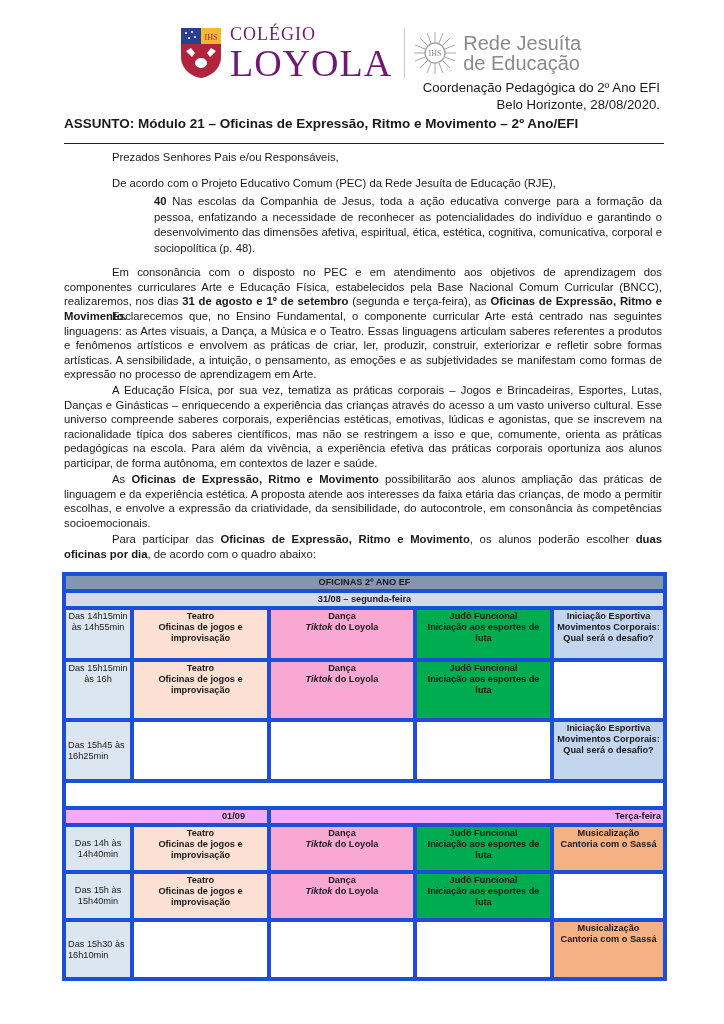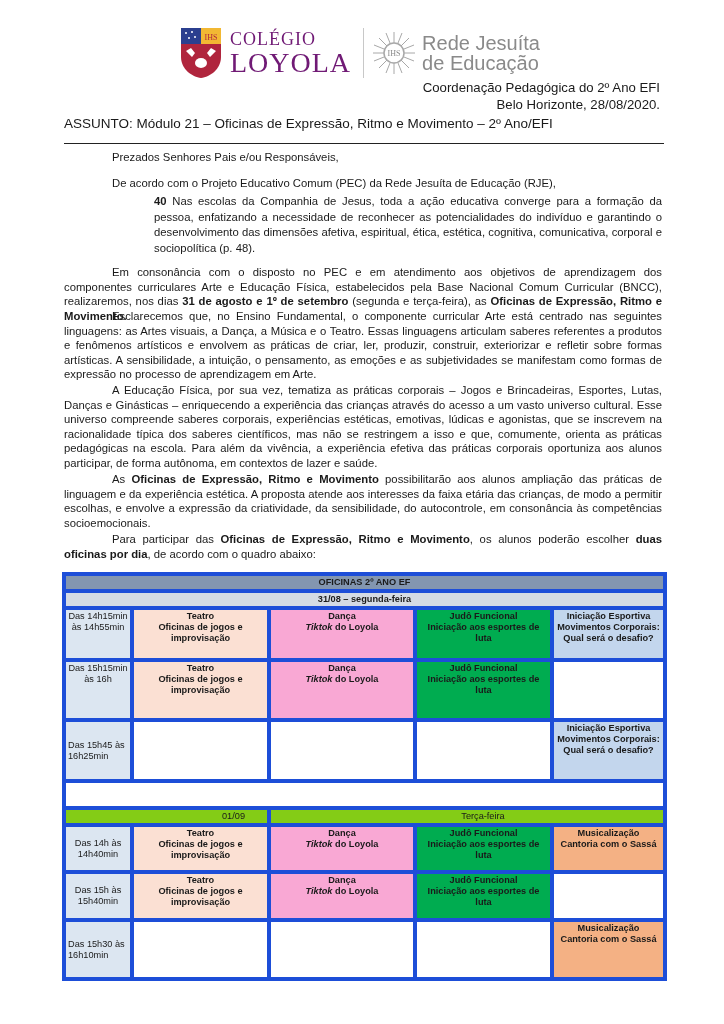--- a/index.html
+++ b/index.html
@@ -5,40 +5,40 @@
   html, body { margin: 0; padding: 0; background: #ffffff; }
   body { width: 724px; height: 1024px; position: relative; overflow: hidden;
          font-family: "Liberation Sans", sans-serif; color: #1a1a1a; }
   .abs { position: absolute; }
 
   
   .logo-wrap { left: 180px; top: 24px; height: 58px; display: flex; align-items: center; }
   .shield { width: 42px; height: 52px; position: relative; }
   .brand { margin-left: 8px; line-height: 1; color: #701a75; font-family: "Liberation Serif", serif; }
   .brand .l1 { font-size: 18px; letter-spacing: 1px; }
-  .brand .l2 { font-size: 28px; letter-spacing: 1px; margin-top: 1px; }
+  .brand .l2 { font-size: 38px; letter-spacing: 1px; margin-top: 1px; }
   .vsep { width: 1px; height: 50px; background: #c8c8c8; margin: 0 8px 0 12px; }
   .sun { width: 44px; height: 44px; }
   .rje { margin-left: 6px; color: #8a8a8a; line-height: 1.0; font-size: 20px; }
 
   .right-line { right: 64px; text-align: right; font-size: 13.2px; }
-  .assunto { left: 64px; top: 116px; font-size: 13.5px; font-weight: normal; }
+  .assunto { left: 64px; top: 116px; font-size: 13.5px; font-weight: bold; }
   .rule { left: 64px; top: 143px; width: 600px; height: 0; border-top: 1.5px solid #222; }
 
   .p { font-size: 11.3px; line-height: 14.6px; text-align: justify; }
   .indent { text-indent: 48px; }
   b { font-weight: bold; }
 
   
   table.sched { position: absolute; left: 62px; top: 572px; width: 601px; border-collapse: collapse;
                 font-size: 9.2px; line-height: 11px; table-layout: fixed; }
   table.sched td { border: 4px solid #1d4ed8; padding: 1px 2px; vertical-align: top; text-align: center; }
   .h1 td { background: #8396b0; font-weight: bold; height: 11px; }
   .h2 td { background: #d5dbe4; font-weight: bold; height: 10px; }
-  .h3 td { background: #84cc16; font-weight: normal; height: 10px; }
+  .h3 td { background: #f0abfc; font-weight: bold; height: 10px; }
   td.time { background: #dce6f1; font-weight: normal; }
   td.teatro { background: #fbe0d3; font-weight: bold; }
   td.danca { background: #f9a8d4; font-weight: bold; }
   td.judo { background: #00ac50; font-weight: bold; }
   td.ini { background: #c3d6ed; font-weight: bold; }
   td.musi { background: #f4b184; font-weight: bold; }
   td.empty { background: #ffffff; }
   .sepr td { background: #fff; height: 21px; }
   i { font-style: italic; }
 </style>
@@ -184,21 +184,21 @@
           <div>Qual será o desafio?</div>
         </td>
   </tr>
 
   <tr class="sepr">
         <td colspan="5"></td>
       </tr>
 
   <tr class="h3">
     <td colspan="2" style="text-align:right; padding-right:22px;">01/09</td>
-    <td colspan="3" style="text-align:center; padding-left:34px;">Terça-feira</td>
+    <td colspan="3" style="text-align:right; padding-left:34px;">Terça-feira</td>
   </tr>
 
   <tr style="height:47px">
     <td class="time" style="vertical-align:middle;">Das 14h às 14h40min</td>
     <td class="teatro">
           <div>Teatro</div>
           <div>Oficinas de jogos e improvisação</div>
         </td>
     <td class="danca">
           <div>Dança</div>

